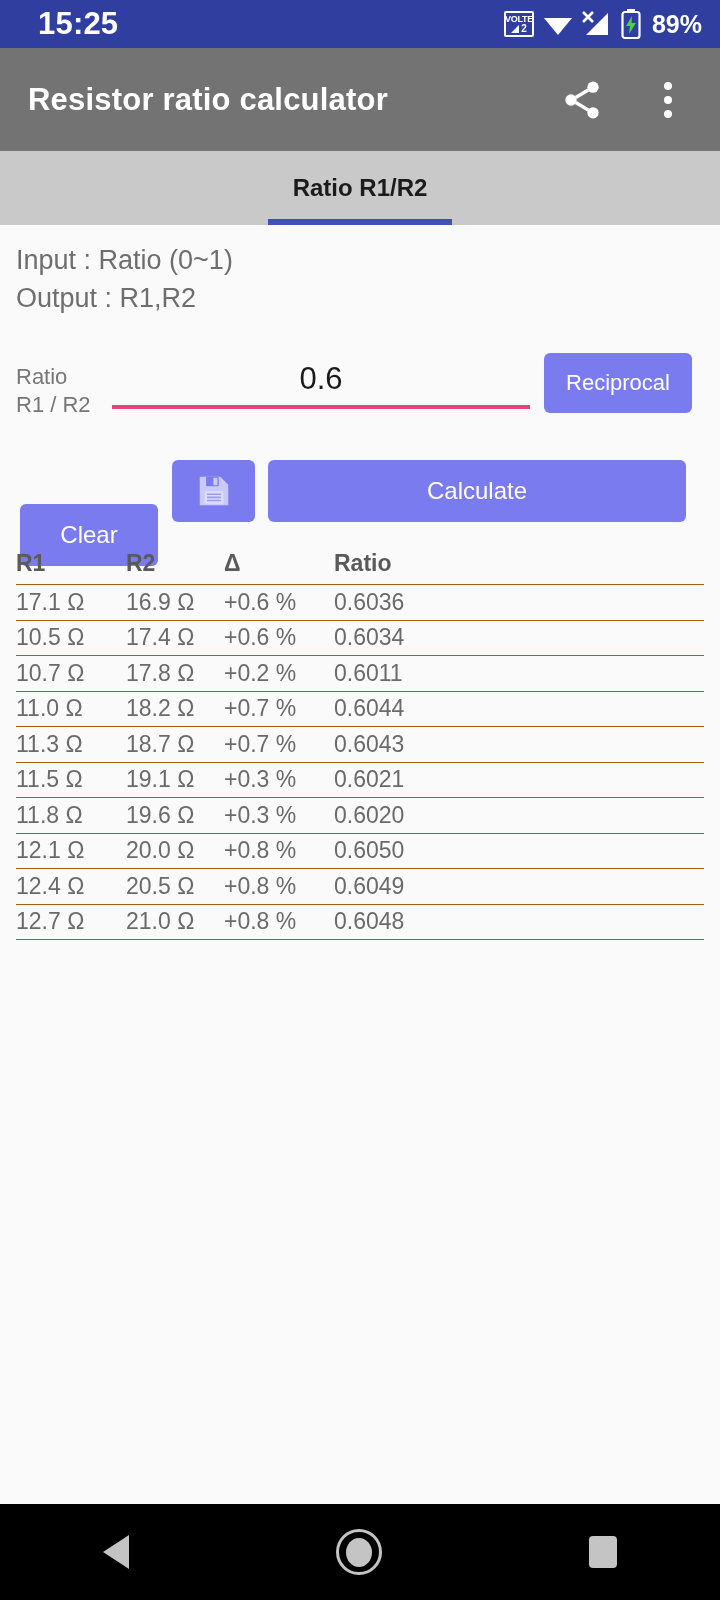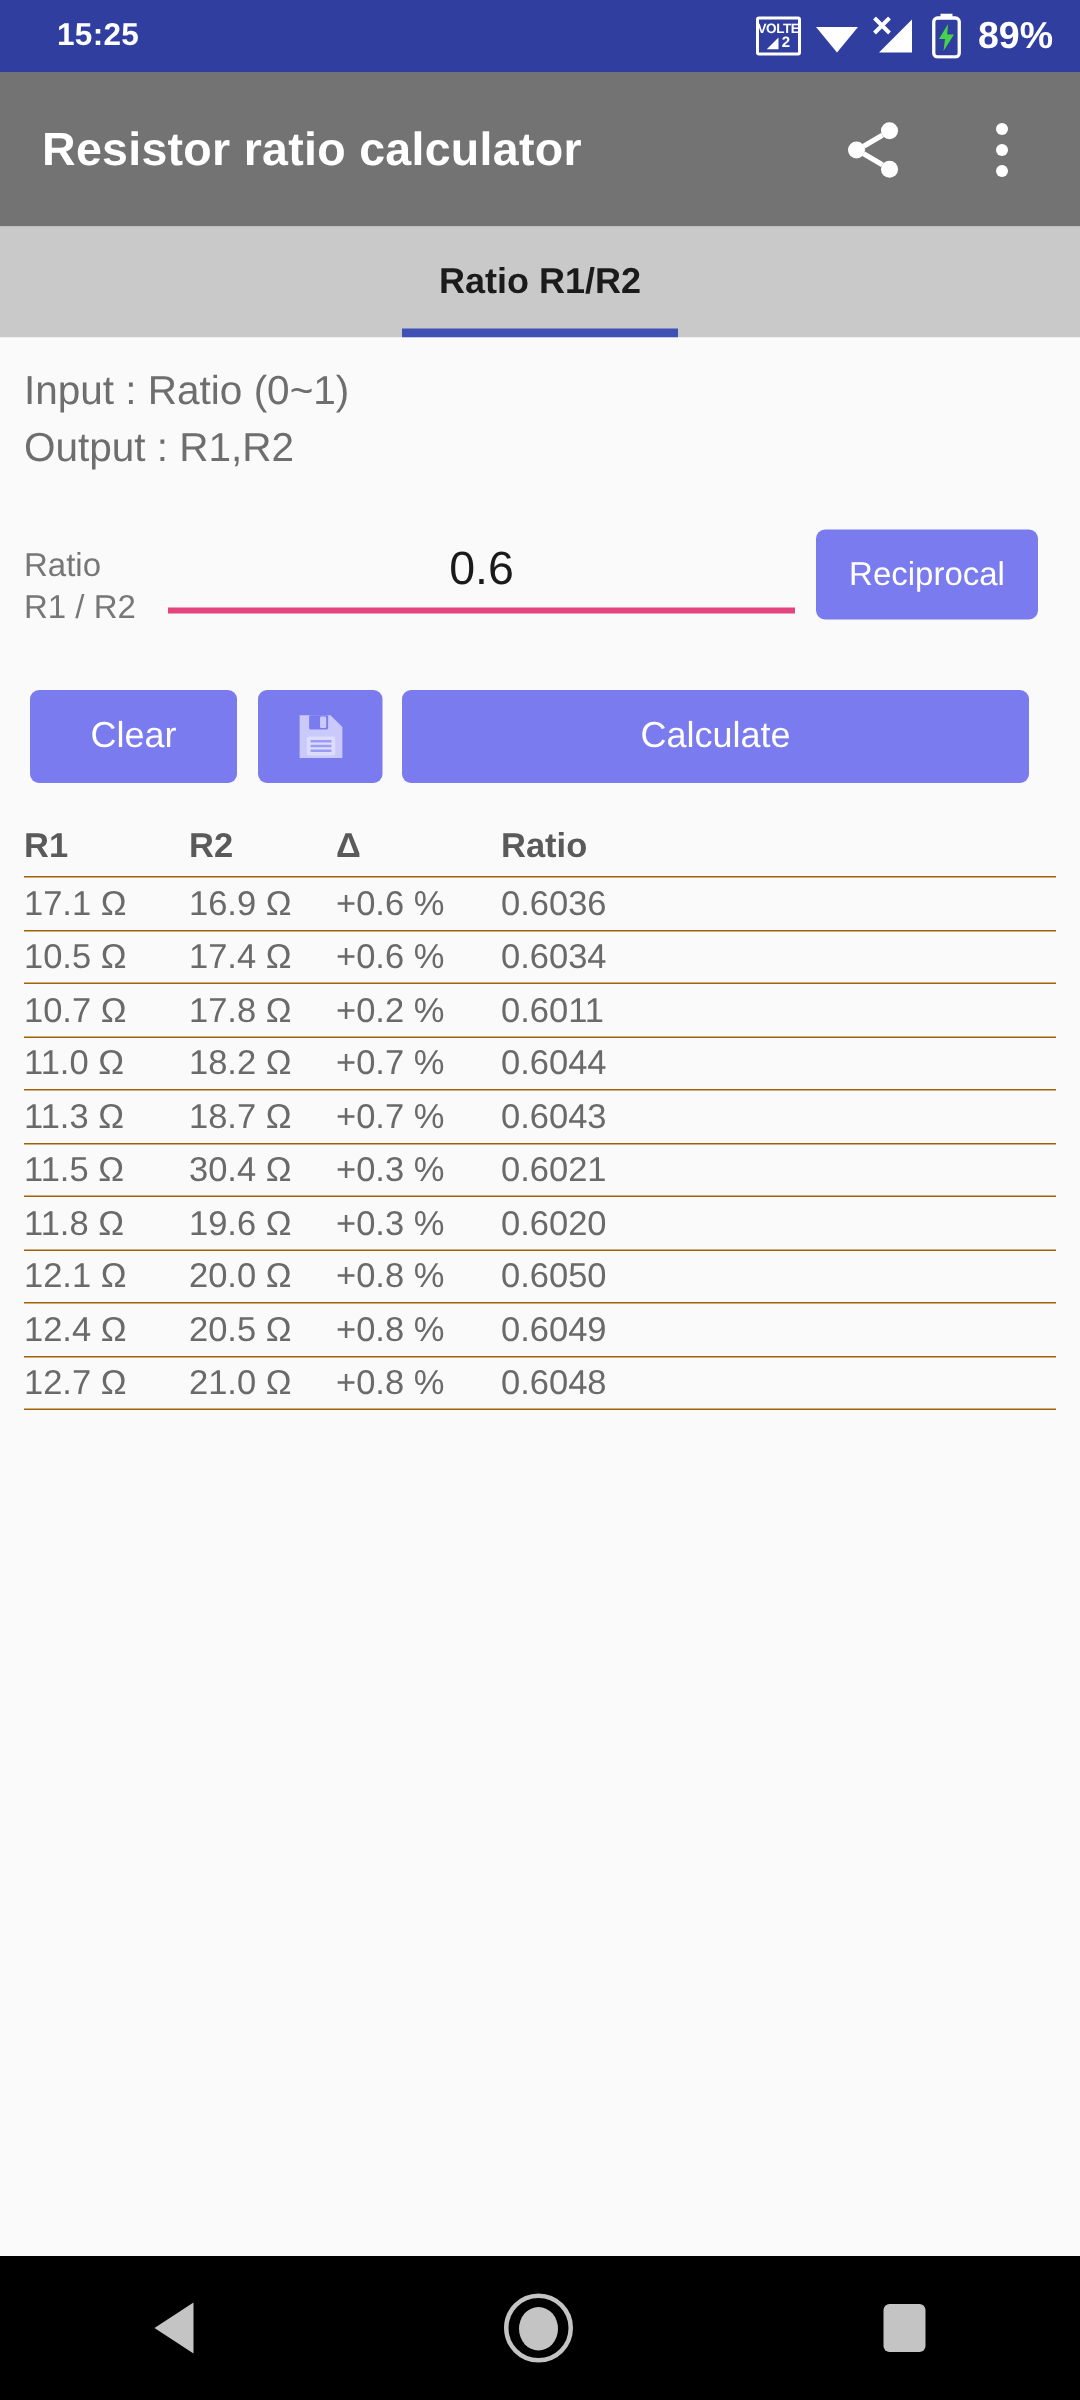--- a/index.html
+++ b/index.html
@@ -10,21 +10,21 @@
     overflow: hidden;
   }
   #screen { position: relative; width: 720px; height: 1600px; background: #fafafa; }
 
   
   .statusbar {
     position: absolute; top: 0; left: 0; width: 720px; height: 48px;
     background: #303f9f; display: flex; align-items: center;
     padding: 0 18px 0 38px; color: #ffffff;
   }
-  .status-time { font-size: 21px; font-weight: 700; letter-spacing: .2px; }
+  .status-time { font-size: 31px; font-weight: 700; letter-spacing: .2px; }
   .status-right { margin-left: auto; display: flex; align-items: center; gap: 9px; }
   .volte-box {
     width: 30px; height: 26px; border: 2px solid #fff; border-radius: 2px;
     display: flex; flex-direction: column; align-items: center; justify-content: center;
     line-height: 1;
   }
   .volte-top { font-size: 9px; font-weight: 700; letter-spacing: -.3px; }
   .volte-bot { font-size: 10px; font-weight: 700; display: flex; align-items: center; gap: 1px; }
   .status-battery-text { font-size: 25px; font-weight: 700; margin-left: 2px; }
 
@@ -82,21 +82,21 @@
   }
 
   
   .btnrow { position: absolute; top: 235px; left: 20px; width: 680px; height: 62px; display: flex; }
   .btn {
     background: #7b7bf0; color: #fff; border: none; border-radius: 6px;
     font-size: 24px; cursor: pointer; height: 62px;
     font-family: "Liberation Sans", sans-serif;
     display: flex; align-items: center; justify-content: center;
   }
-  .btn-clear { width: 138px; }
+  .btn-clear { width: 138px; margin-top: 44px; }
   .btn-save { width: 83px; margin-left: 14px; }
   .btn-calc { width: 418px; margin-left: 13px; }
 
   
   .table { position: absolute; top: 318px; left: 16px; width: 688px; }
   .trow { display: flex; align-items: center; height: 35.5px; border-bottom: 1px solid #a16207; }
   .trow.head { height: 42px; }
   .trow.head .c { font-size: 23px; font-weight: 700; color: #5a5a5a; }
   .c { font-size: 23px; color: #6a6a6a; }
   .c1 { width: 110px; }
@@ -246,21 +246,21 @@
             <span class="c c4">0.6044</span>
           </div>
           <div class="trow">
             <span class="c c1">11.3 Ω</span>
             <span class="c c2">18.7 Ω</span>
             <span class="c c3">+0.7 %</span>
             <span class="c c4">0.6043</span>
           </div>
           <div class="trow">
             <span class="c c1">11.5 Ω</span>
-            <span class="c c2">30.4 Ω</span>
+            <span class="c c2">19.1 Ω</span>
             <span class="c c3">+0.3 %</span>
             <span class="c c4">0.6021</span>
           </div>
           <div class="trow">
             <span class="c c1">11.8 Ω</span>
             <span class="c c2">19.6 Ω</span>
             <span class="c c3">+0.3 %</span>
             <span class="c c4">0.6020</span>
           </div>
           <div class="trow">

